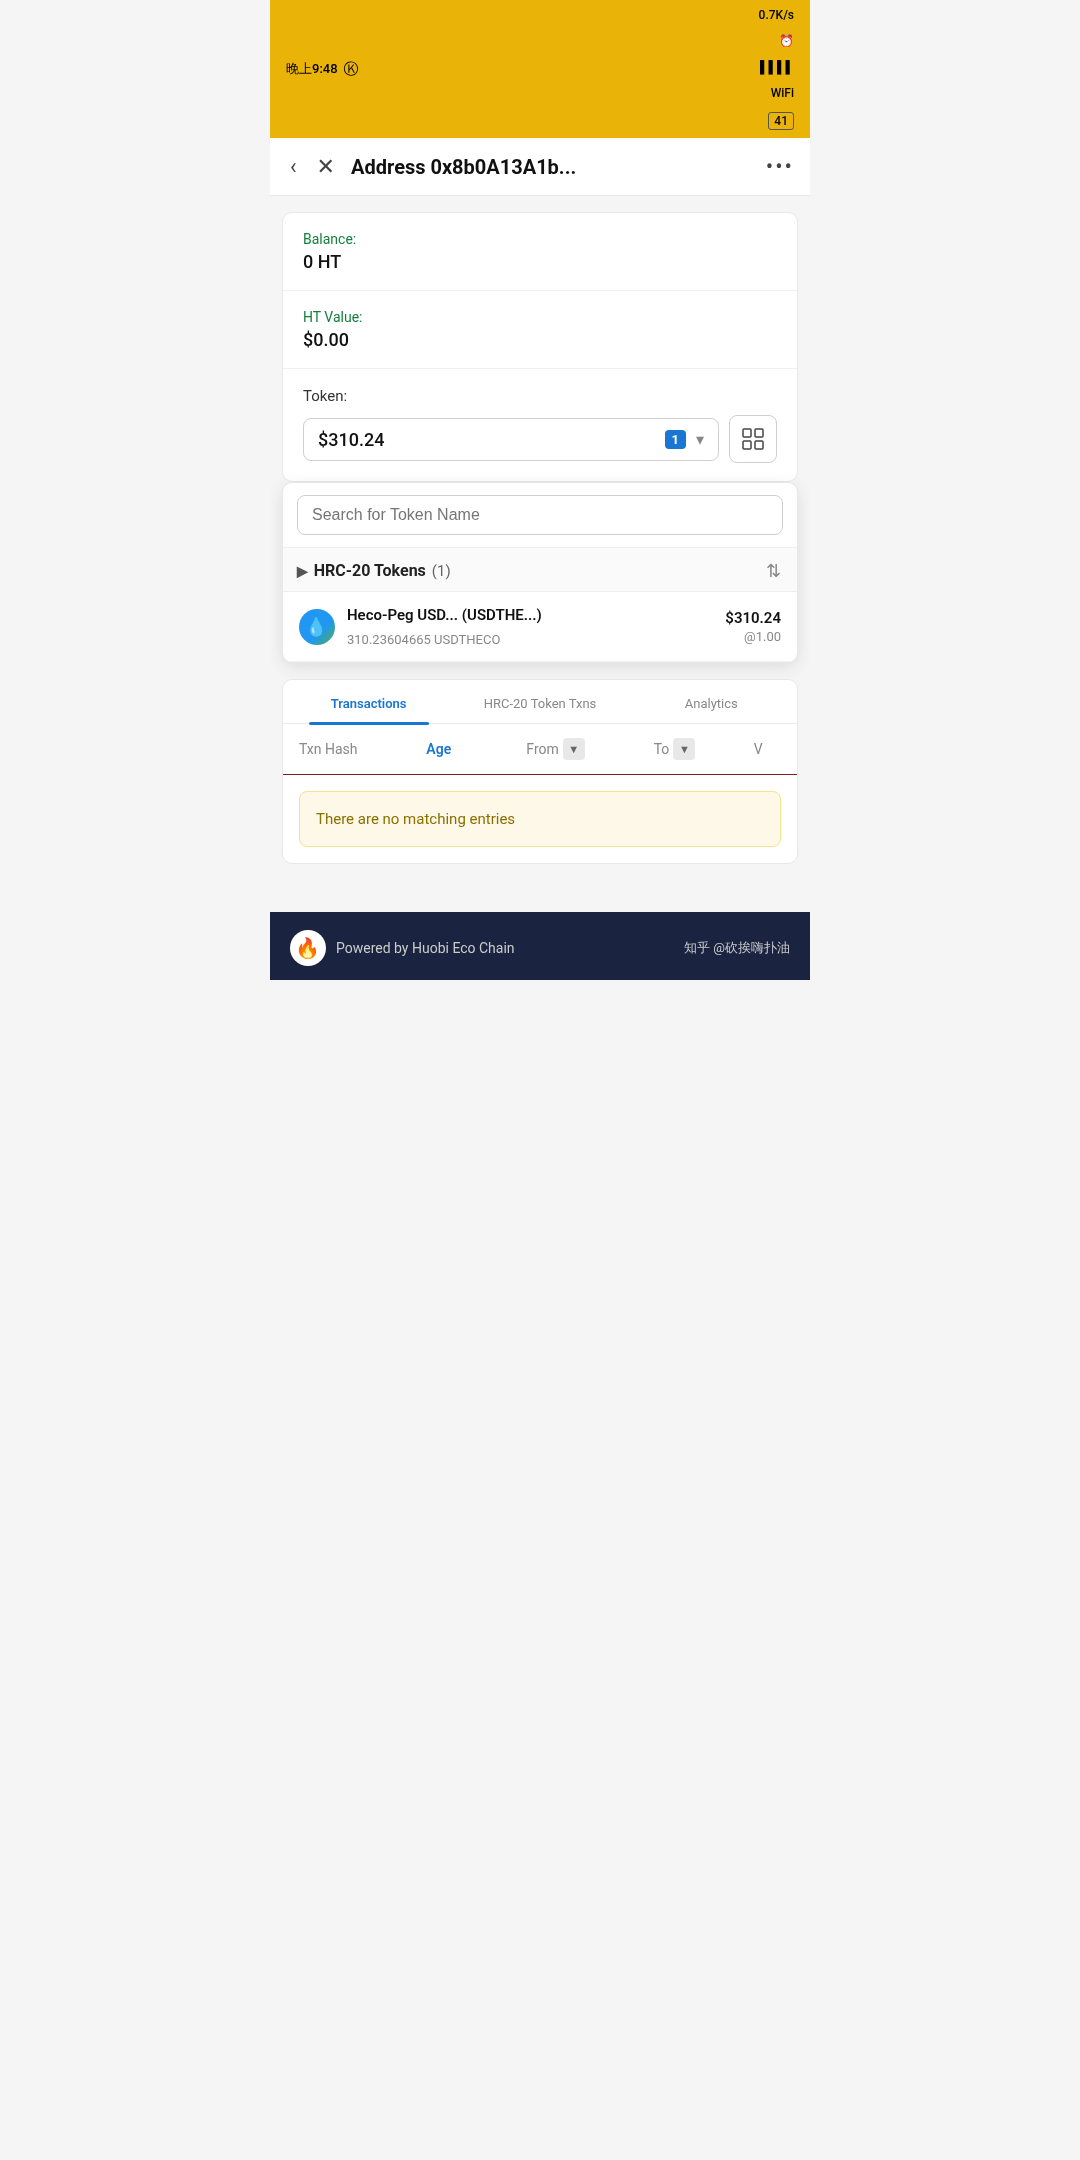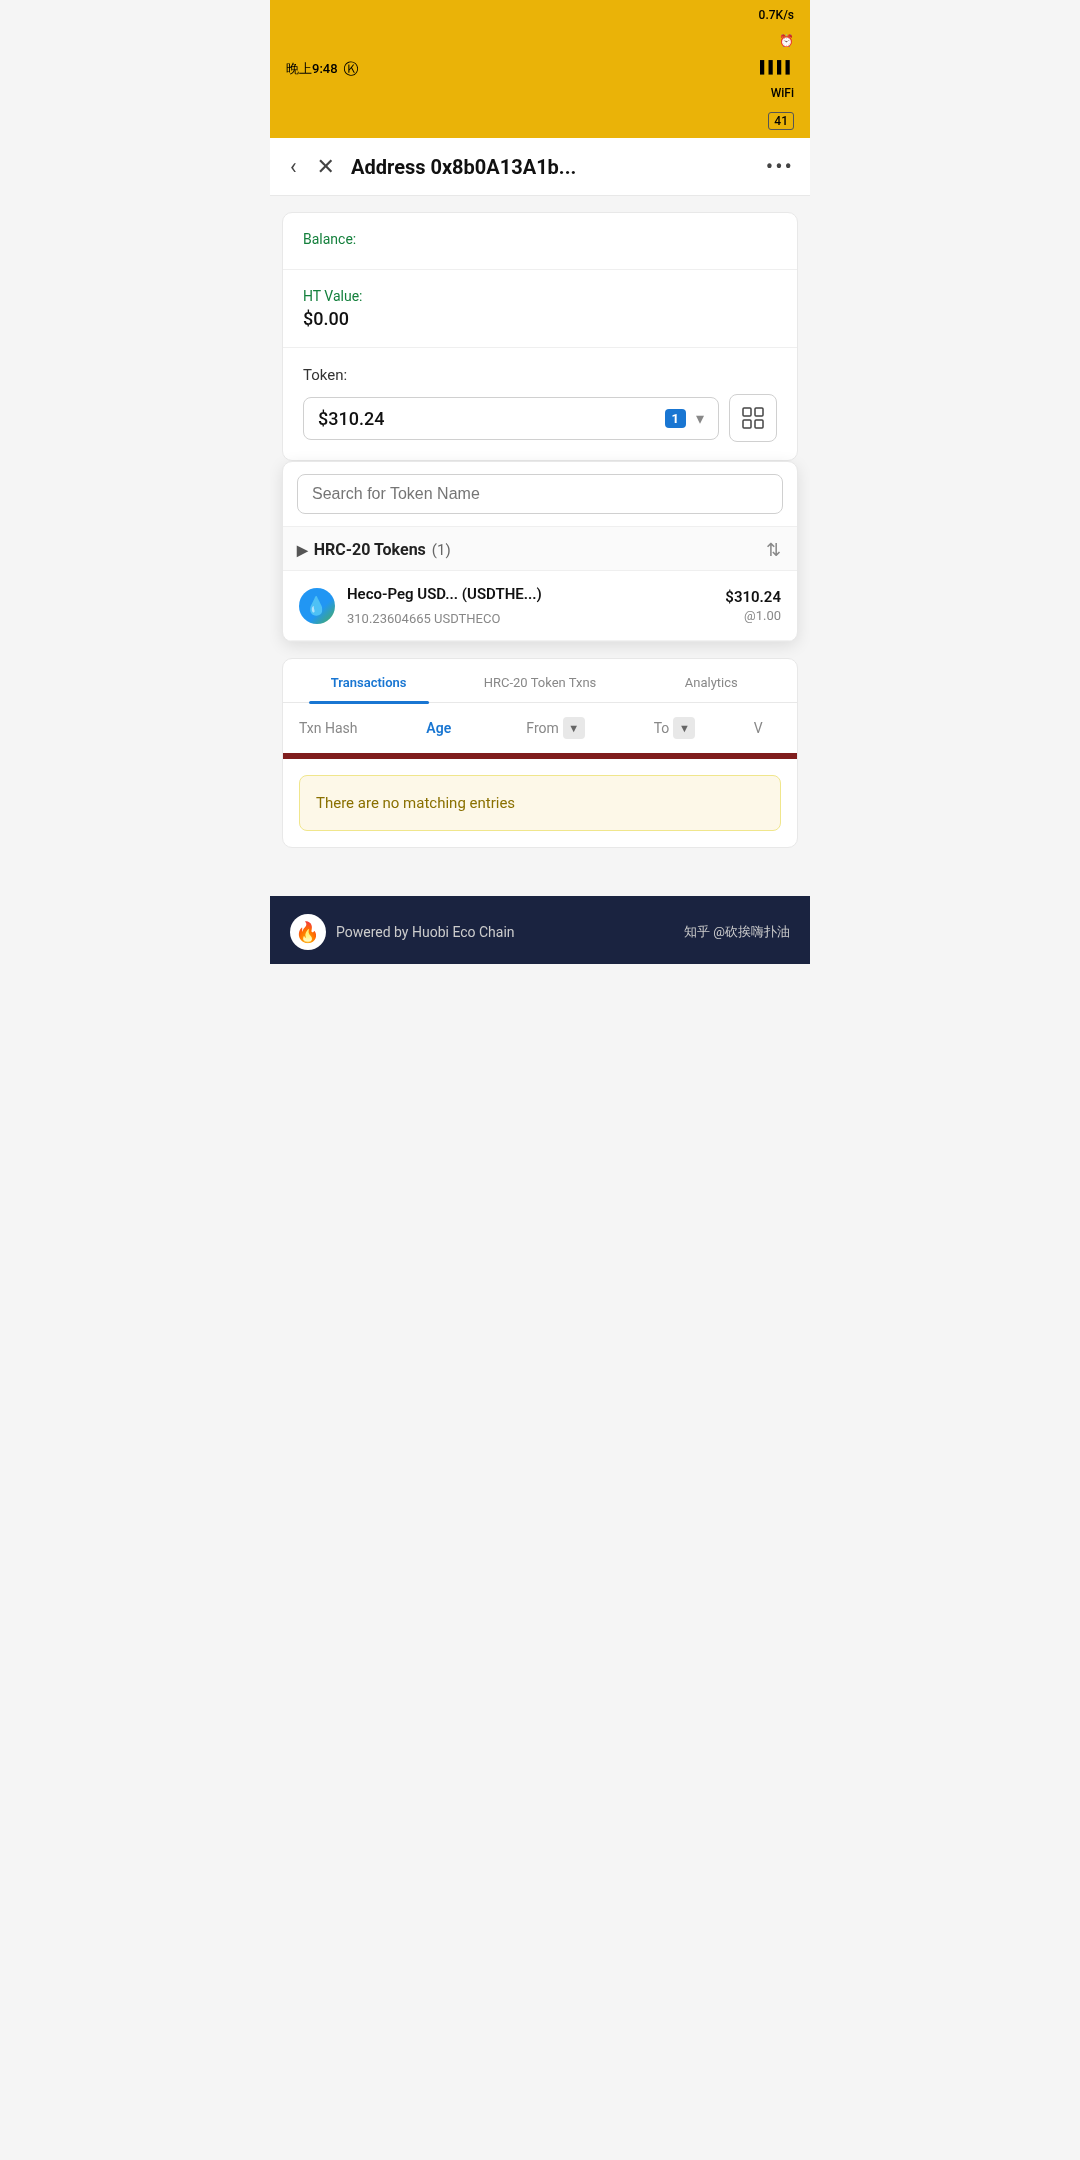--- a/index.html
+++ b/index.html
@@ -256,21 +256,21 @@
       height: 3px;
       background: #1976d2;
       border-radius: 2px;
     }
 
     
     .table-header {
       display: flex;
       align-items: center;
       padding: 14px 16px;
-      border-bottom: 6px solid #7f1d1d;
+      border-bottom: 1px solid #7f1d1d;
       font-size: 14px;
       color: #888;
       gap: 18px;
     }
     .col-txn { flex: 2; }
     .col-age { flex: 1.5; color: #1976d2; font-weight: 600; }
     .col-from { flex: 2; display: flex; align-items: center; gap: 4px; }
     .col-to { flex: 1.5; display: flex; align-items: center; gap: 4px; }
     .col-v { flex: 0.5; }
     .filter-icon {
@@ -355,20 +355,21 @@
 <div class="header">
   <span class="header-icon">‹</span>
   <span class="header-icon">✕</span>
   <span class="header-title">Address 0x8b0A13A1b...</span>
   <span class="header-more">•••</span>
 </div>
 
 <div class="main-card relative-wrapper">
   <div class="info-row">
     <div class="info-label">Balance:</div>
+    <div class="info-value">0 HT</div>
   </div>
   <div class="info-row">
     <div class="info-label">HT Value:</div>
     <div class="info-value">$0.00</div>
   </div>
   <div class="token-section">
     <div class="token-label">Token:</div>
     <div class="token-selector-row">
       <div class="token-dropdown">
         <span class="token-amount">$310.24</span>

